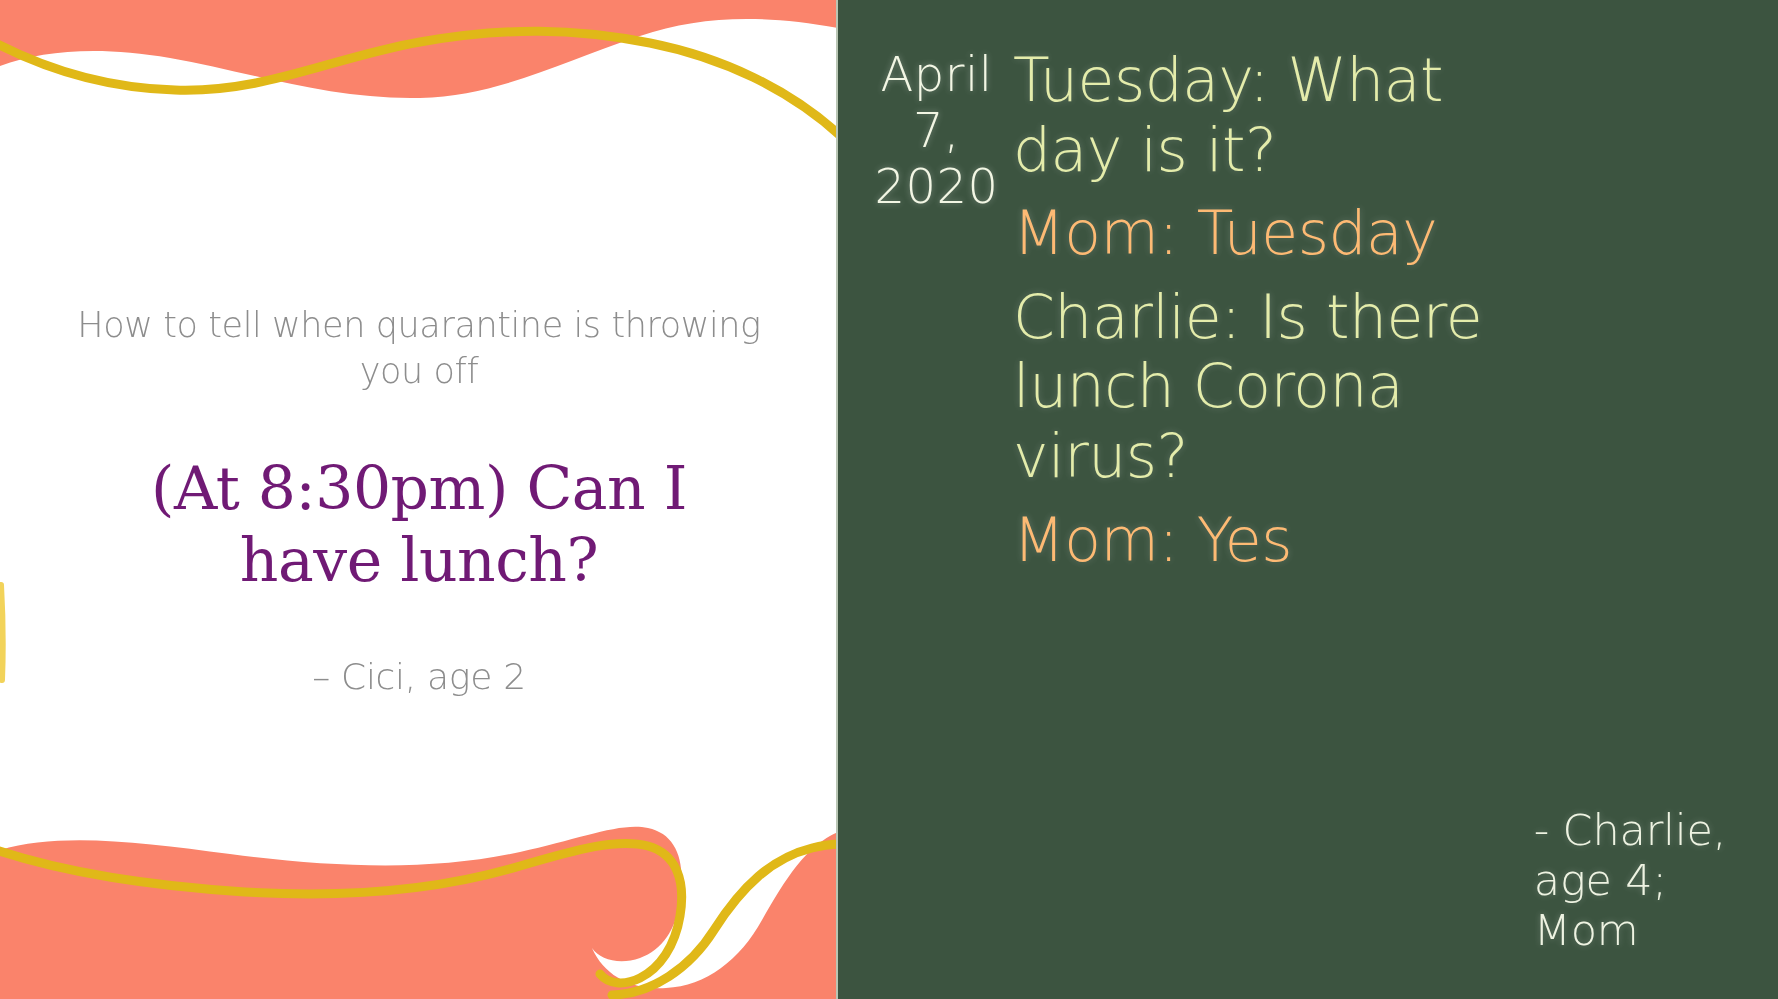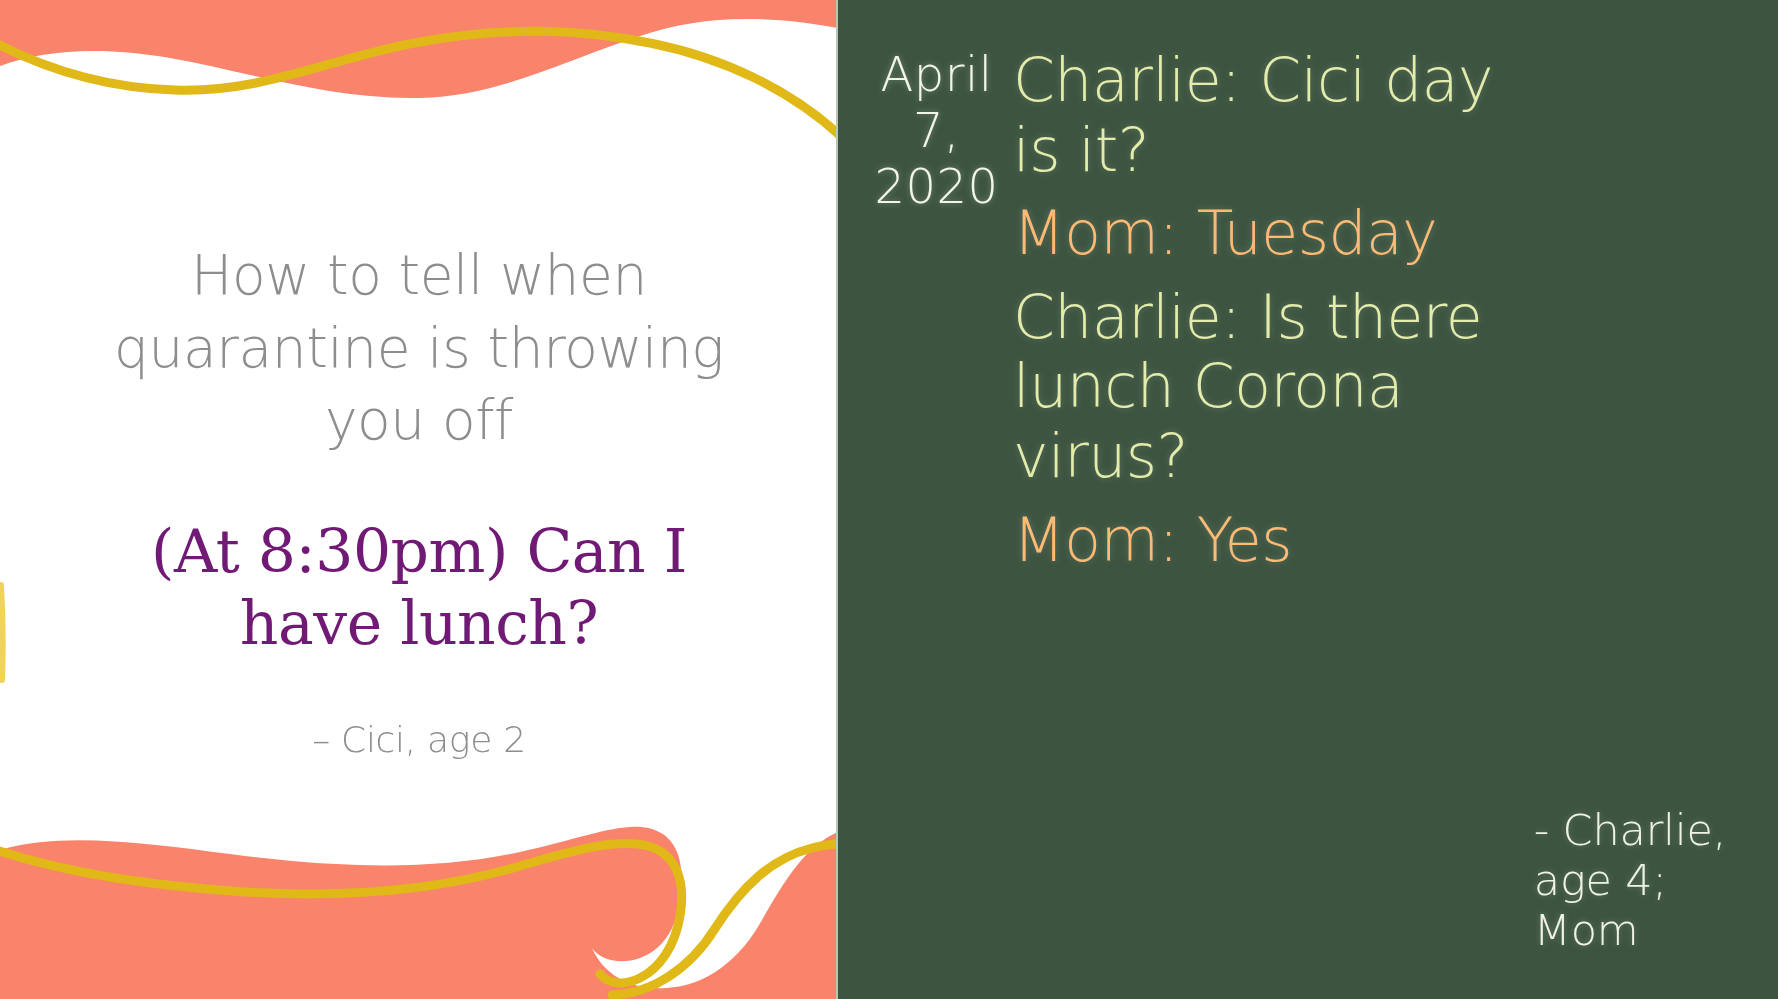--- a/index.html
+++ b/index.html
@@ -43,21 +43,21 @@
     display: flex;
     flex-direction: column;
     align-items: center;
     justify-content: center;
     box-sizing: border-box;
     padding: 0 72px;
   }
 
   .quote-heading {
     font-family: "DejaVu Sans", sans-serif;
-    font-size: 55px;
+    font-size: 35px;
     line-height: 1.32;
     font-weight: 300;
     color: #8d8d8d;
     text-align: center;
     letter-spacing: -0.4px;
     max-width: 690px;
     margin: 0 0 58px 0;
   }
   .quote-body {
     font-family: "DejaVu Serif", serif;
@@ -174,21 +174,21 @@
     </div>
   </div>
 
   <div class="divider"></div>
 
   <div class="right-panel">
 
     <div class="board-date">April 7, 2020</div>
 
     <div class="board-lines" id="board-lines">
-        <div class="board-line speaker-charlie">Charlie: Cici day is it?</div>
+        <div class="board-line speaker-charlie">Tuesday: What day is it?</div>
         <div class="board-line speaker-mom">Mom: Tuesday</div>
         <div class="board-line speaker-charlie">Charlie: Is there lunch Corona virus?</div>
         <div class="board-line speaker-mom">Mom: Yes</div>
       </div>
 
     <div class="board-attrib">- Charlie, age 4; Mom</div>
   </div>
 
 </div>
 

